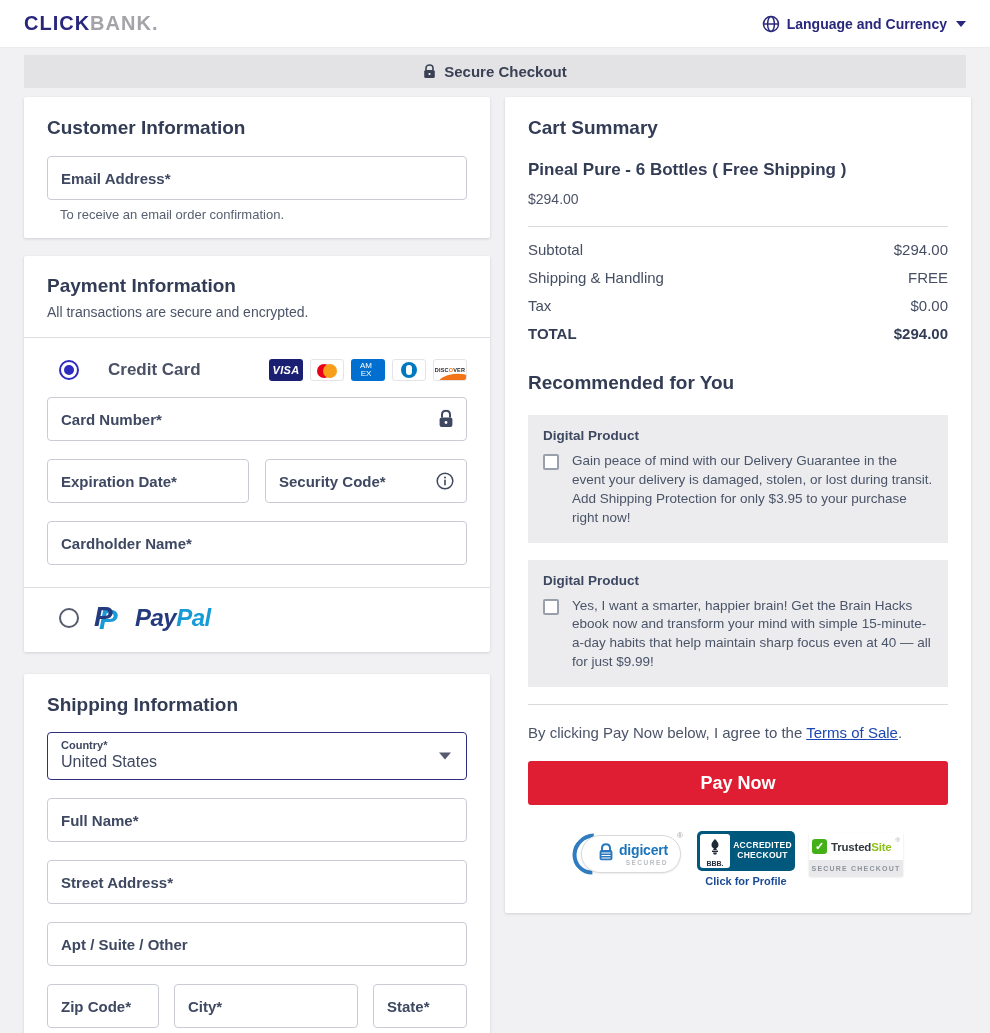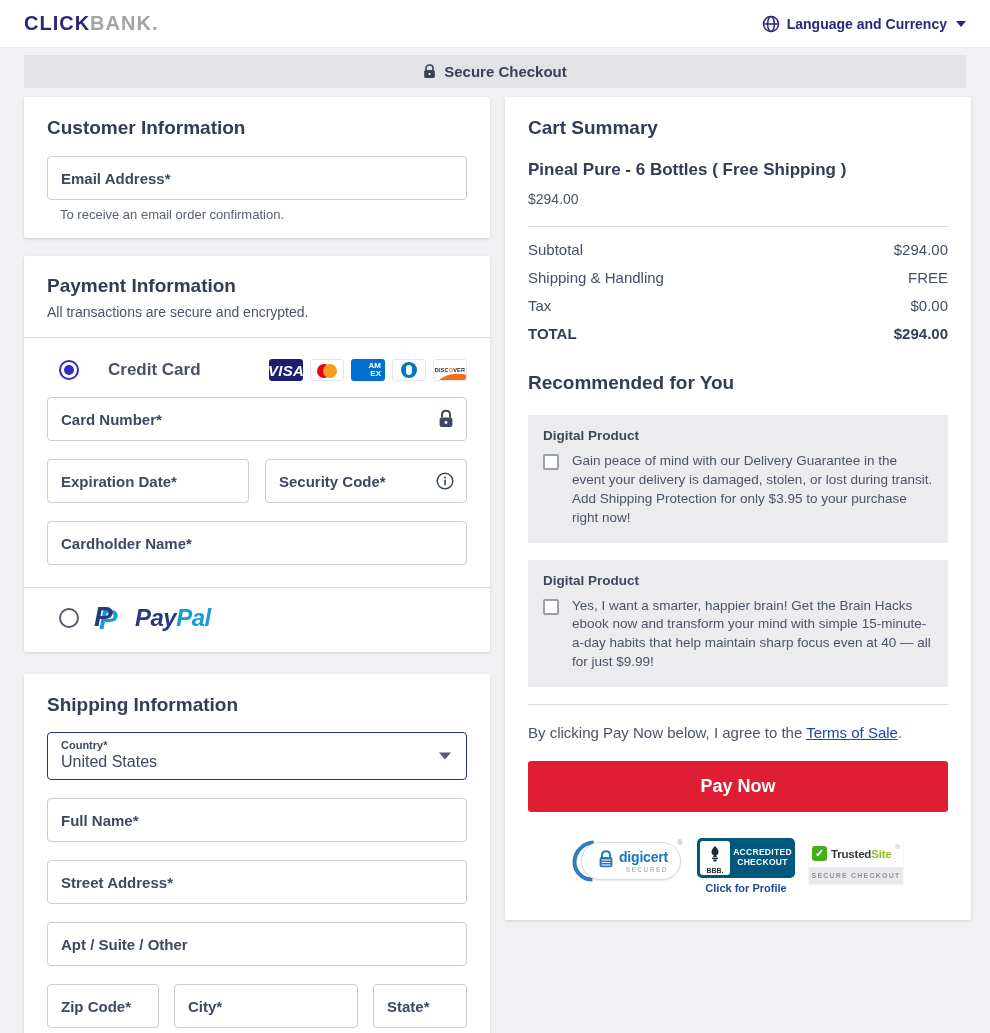--- a/index.html
+++ b/index.html
@@ -54,26 +54,26 @@
   .pay-sub { font-size:14px; color:#4b5468; margin-top:7px; }
   .hr-full { border:none; border-top:1px solid #dcdde0; margin-top:17px; }
   .pay-body { padding:15px 23px 20px; }
   .radio-row { display:flex; align-items:center; gap:29px; padding:6px 0 16px 12px; cursor:pointer; }
   .radio { width:20px; height:20px; border-radius:50%; border:2px solid #2e2bbf; position:relative; flex:0 0 20px; }
   .radio.checked::after { content:""; position:absolute; inset:3px; border-radius:50%; background:#2e2bbf; }
   .radio.unchecked { border-color:#565b6d; }
   .radio-label { font-size:17px; font-weight:600; color:#4a5164; }
   .card-icons { margin-left:auto; display:flex; gap:7px; align-items:center; }
   .cc { width:34px; height:22px; border-radius:3px; display:flex; align-items:center; justify-content:center; position:relative; overflow:hidden; }
-  .cc-visa { background:#1a1f71; color:#fff; font-size:15px; font-weight:800; font-style:italic; letter-spacing:.3px; }
+  .cc-visa { background:#1a1f71; color:#fff; font-size:11px; font-weight:800; font-style:italic; letter-spacing:.3px; }
   .cc-border { background:#fff; border:1px solid #e4e4e8; }
   .mc-red { width:14px; height:14px; border-radius:50%; background:#eb001b; position:absolute; left:6px; top:4px; }
   .mc-org { width:14px; height:14px; border-radius:50%; background:#f79e1b; position:absolute; right:6px; top:4px; }
   .mc-mid { width:6px; height:12px; background:#ff5f00; position:absolute; left:14px; top:5px; border-radius:3px; }
-  .cc-amex { background:#016fd0; color:#fff; font-size:8px; font-weight:700; line-height:1; flex-direction:column; align-items:flex-end; padding-right:4px; }
+  .cc-amex { background:#016fd0; color:#fff; font-size:8px; font-weight:400; line-height:1; flex-direction:column; padding-right:4px; }
   .diners-circle { width:16px; height:16px; border-radius:50%; background:#0079be; position:relative; }
   .diners-circle::after { content:""; position:absolute; left:5px; top:3px; width:6px; height:10px; background:#fff; border-radius:3px; }
   .cc-discover { flex-direction:column; justify-content:center; }
   .disc-text { font-size:5.5px; font-weight:800; color:#231f20; letter-spacing:.2px; z-index:2; }
   .disc-text .disc-o { color:#f47216; }
   .disc-swoosh { position:absolute; bottom:-6px; right:-3px; width:30px; height:12px; background:#f47216; border-radius:50% 50% 0 0; transform:rotate(-8deg); }
   .two-col { display:flex; gap:16px; margin-top:18px; }
   .two-col .field-wrap { flex:1; }
   .mt18 { margin-top:18px; }
   .paypal-row { display:flex; align-items:center; gap:15px; padding:15px 23px 19px 35px; cursor:pointer; }
@@ -108,21 +108,21 @@
   .sum-row.total { font-weight:800; color:#333c55; }
   .rec-title { margin:30px 0 15px; }
   .rec-box { background:#ececee; padding:13px 15px 15px; margin-bottom:17px; }
   .rec-head { font-size:13.5px; font-weight:700; color:#3e4861; margin-bottom:9px; }
   .rec-line { display:flex; gap:13px; }
   .checkbox { width:16px; height:16px; border:2px solid #9aa0ab; border-radius:2px; background:#fff; flex:0 0 16px; margin-top:2px; cursor:pointer; }
   .rec-text { font-size:13.5px; line-height:1.4; color:#4a5468; }
   .terms-line { font-size:15px; color:#4b5468; margin-top:19px; }
   .terms-link { color:#1c46b2; text-decoration:underline; cursor:pointer; }
   .pay-btn {
-    margin-top:20px; width:100%; height:51px; background:#e01e33; border:none; border-radius:3px;
+    margin-top:20px; width:100%; height:44px; background:#e01e33; border:none; border-radius:3px;
     color:#fff; font-family:"Liberation Sans",sans-serif; font-size:18px; font-weight:800; cursor:pointer;
   }
   
   .badges { margin-top:26px; display:flex; justify-content:center; align-items:flex-start; gap:14px; }
   .digicert-badge { position:relative; width:110px; height:42px; margin-top:2px; }
   .dc-pill { position:absolute; left:8px; top:2px; width:100px; height:38px; background:#fff; border:1px solid #d9d9dc; border-radius:19px; box-shadow:0 1px 2px rgba(0,0,0,.08); display:flex; align-items:center; padding-left:16px; gap:5px; }
   .dc-arc { position:absolute; left:0; top:0; width:40px; height:42px; border:4px solid #2f7cc0; border-radius:50%; border-right-color:transparent; border-top-color:transparent; transform:rotate(45deg); }
   .dc-texts { display:flex; flex-direction:column; align-items:flex-end; }
   .dc-name { font-size:14px; font-weight:800; color:#1b75bc; letter-spacing:-.2px; }
   .dc-secured { font-size:6.5px; color:#b9bdc1; letter-spacing:1.5px; font-weight:700; margin-top:1px; }

